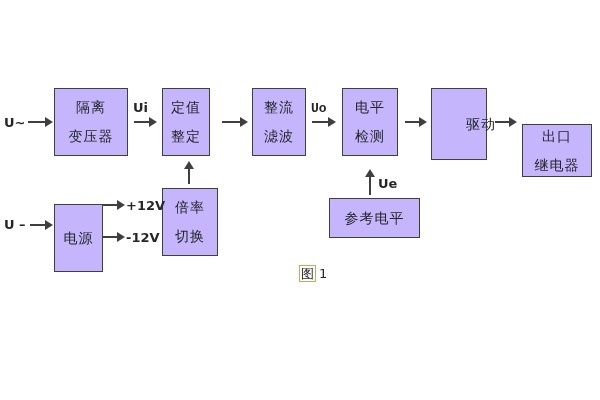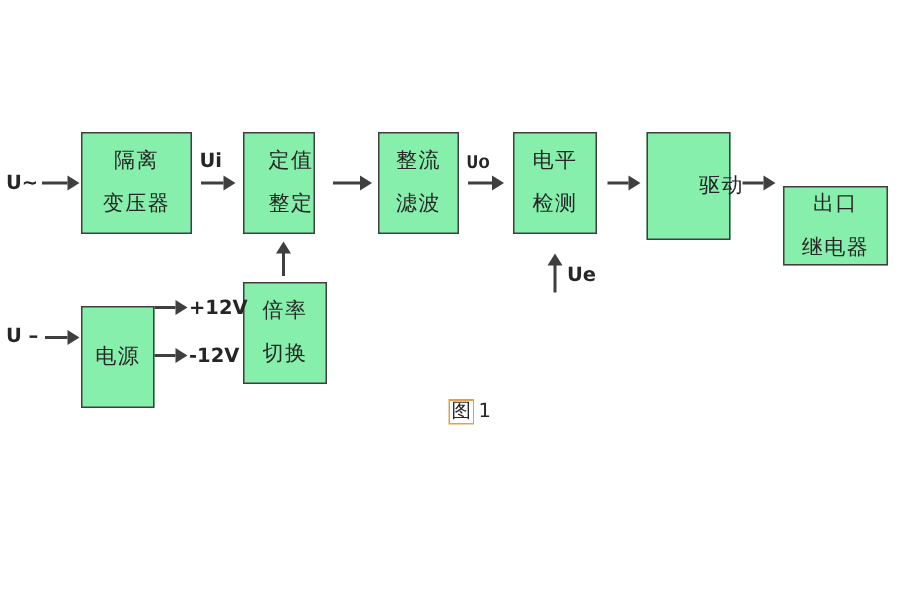--- a/index.html
+++ b/index.html
@@ -1,21 +1,21 @@
 <!DOCTYPE html>
 <html><head>
 <meta charset="utf-8">
 <style>
   html,body{margin:0;padding:0;background:#ffffff;}
   .canvas{
     position:relative;width:600px;height:400px;background:#ffffff;overflow:hidden;
     font-family:"DejaVu Sans","Liberation Sans",sans-serif;color:#262626;
   }
   .block{
-    position:absolute;border:1.5px solid #3f3f3f;background:#86efac;
+    position:absolute;border:1.5px solid #3f3f3f;background:#c4b5fd;
     display:flex;flex-direction:column;justify-content:center;align-items:center;
     box-sizing:border-box;
   }
   .bl{display:block;font-size:14px;line-height:29px;font-weight:500;letter-spacing:1px;white-space:nowrap;}
   .slabel{position:absolute;font-size:13px;font-weight:600;line-height:15px;white-space:nowrap;}
   .arrow-r{position:absolute;height:2px;background:#3f3f3f;}
   .arrow-r::after{
     content:"";position:absolute;right:-8px;top:-4px;width:0;height:0;
     border-left:8px solid #3f3f3f;border-top:5px solid transparent;border-bottom:5px solid transparent;
   }
@@ -34,21 +34,21 @@
 <div class="canvas">
 
   <span class="slabel" style="left:4px;top:115px;">U~</span>
   <span class="slabel" style="left:4px;top:217px;">U –</span>
 
   <div class="block" style="left:54px;top:88px;width:74px;height:68px;">
     <span class="bl">隔离</span>
     <span class="bl">变压器</span>
   </div>
 
-  <div class="block" style="left:162px;top:88px;width:48px;height:68px;align-items:flex-end;">
+  <div class="block" style="left:162px;top:88px;width:48px;height:68px;">
     <span class="bl">定值</span>
     <span class="bl">整定</span>
   </div>
 
   <div class="block" style="left:252px;top:88px;width:54px;height:68px;">
     <span class="bl">整流</span>
     <span class="bl">滤波</span>
   </div>
 
   <div class="block" style="left:342px;top:88px;width:56px;height:68px;">
@@ -67,20 +67,23 @@
 
   <div class="block" style="left:54px;top:204px;width:49px;height:68px;">
     <span class="bl">电源</span>
   </div>
 
   <div class="block" style="left:162px;top:188px;width:56px;height:68px;">
     <span class="bl">倍率</span>
     <span class="bl">切换</span>
   </div>
 
+  <div class="block" style="left:329px;top:198px;width:91px;height:40px;">
+    <span class="bl">参考电平</span>
+  </div>
 
   <div class="arrow-r" style="left:28px;top:121px;width:17px;"></div>
   <div class="arrow-r" style="left:134px;top:121px;width:15px;"></div>
   <div class="arrow-r" style="left:222px;top:121px;width:18px;"></div>
   <div class="arrow-r" style="left:312px;top:121px;width:16px;"></div>
   <div class="arrow-r" style="left:405px;top:121px;width:14px;"></div>
   <div class="arrow-r" style="left:495px;top:121px;width:14px;"></div>
 
   <div class="arrow-r" style="left:30px;top:224px;width:15px;"></div>
   <div class="arrow-r" style="left:103px;top:204px;width:14px;"></div>

